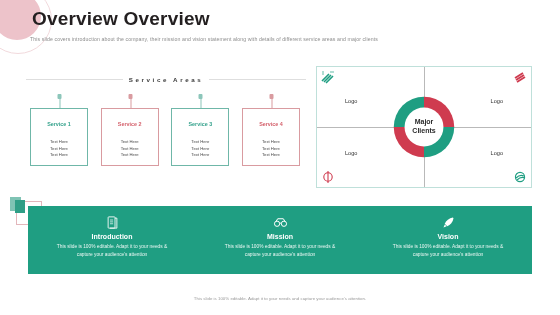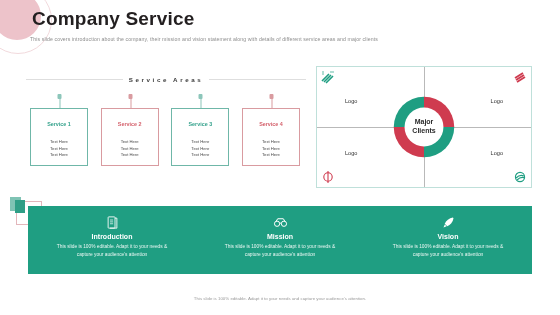--- a/index.html
+++ b/index.html
@@ -311,21 +311,21 @@
     z-index: 2;
   }
 </style>
 </head>
 <body>
 
 <div id="deco-circle-ring"></div>
 <div id="deco-circle-solid"></div>
 
 <div id="header">
-  <div id="page-title">Company Service</div>
+  <div id="page-title">Overview Overview</div>
   <div id="page-subtitle">This slide covers introduction about the company, their mission and vision statement along with details of different service areas and major clients</div>
 </div>
 
 <div id="service-areas">
 
   <div id="service-areas-header">
     <div class="rule"></div>
     <div id="service-areas-title">Service Areas</div>
     <div class="rule"></div>
   </div>

